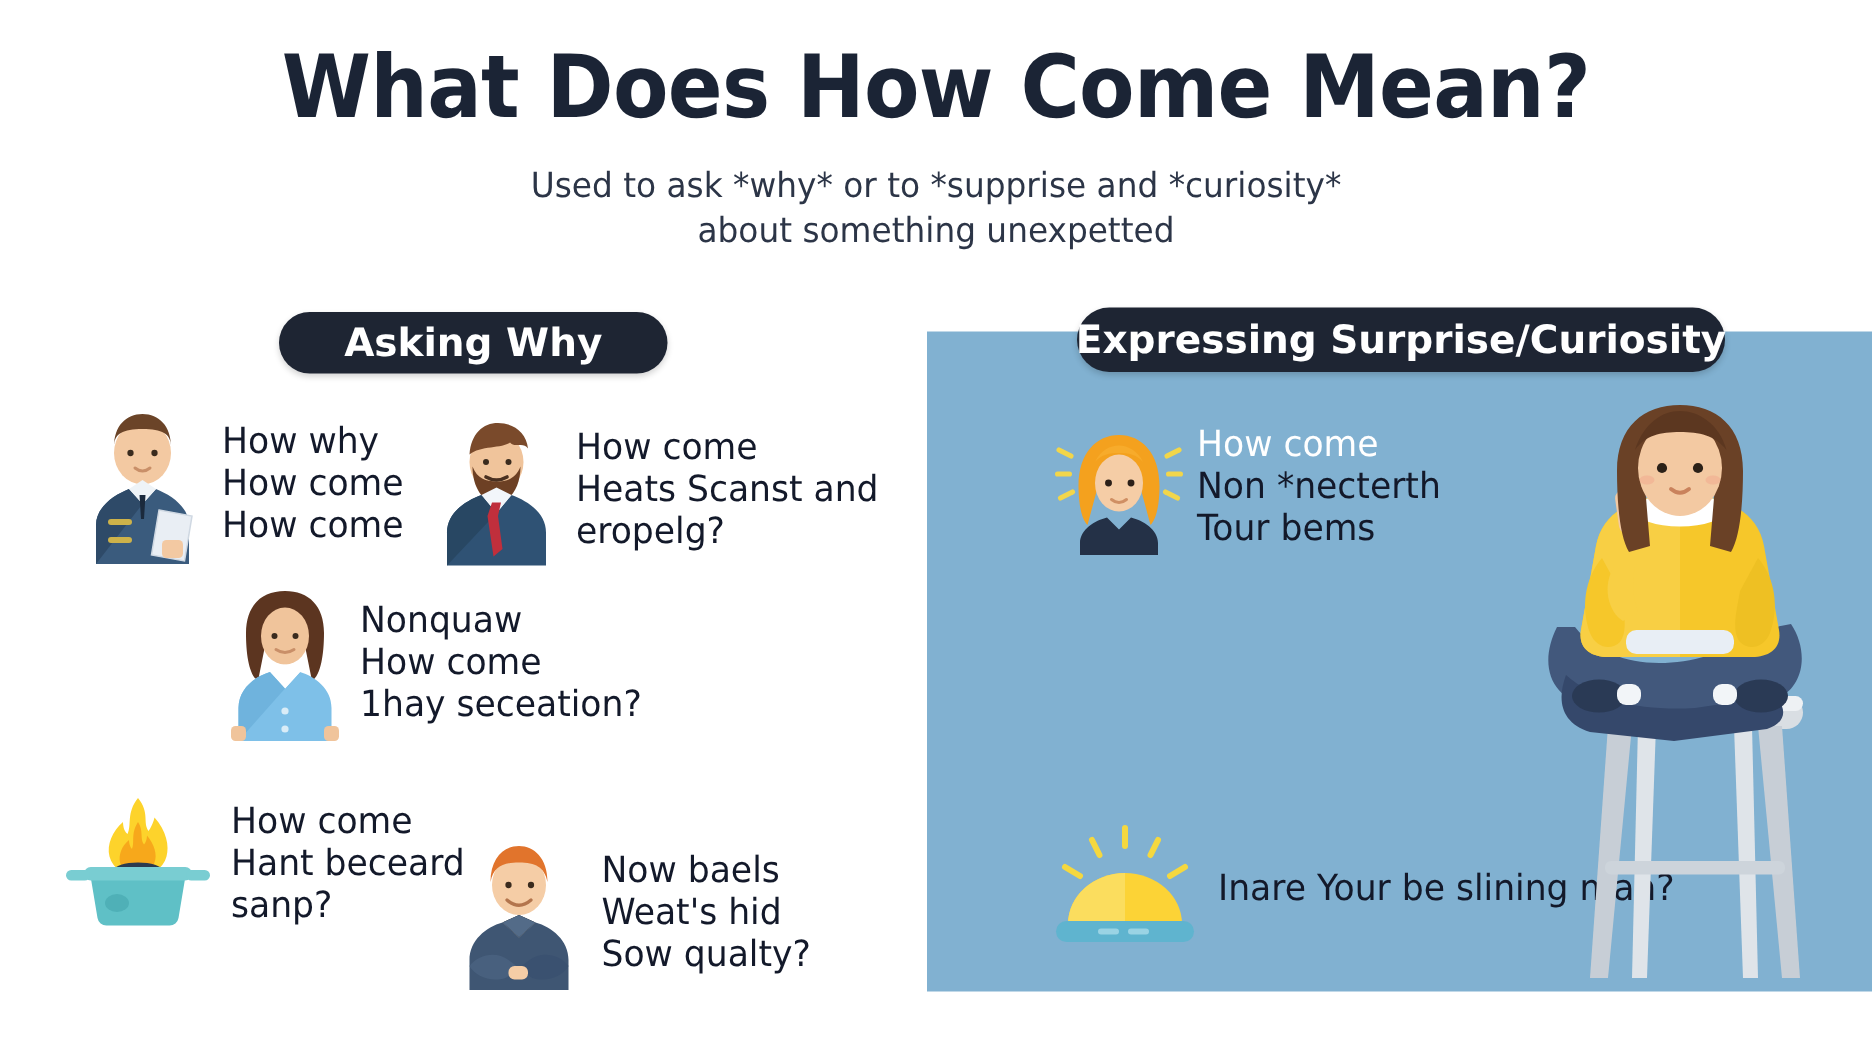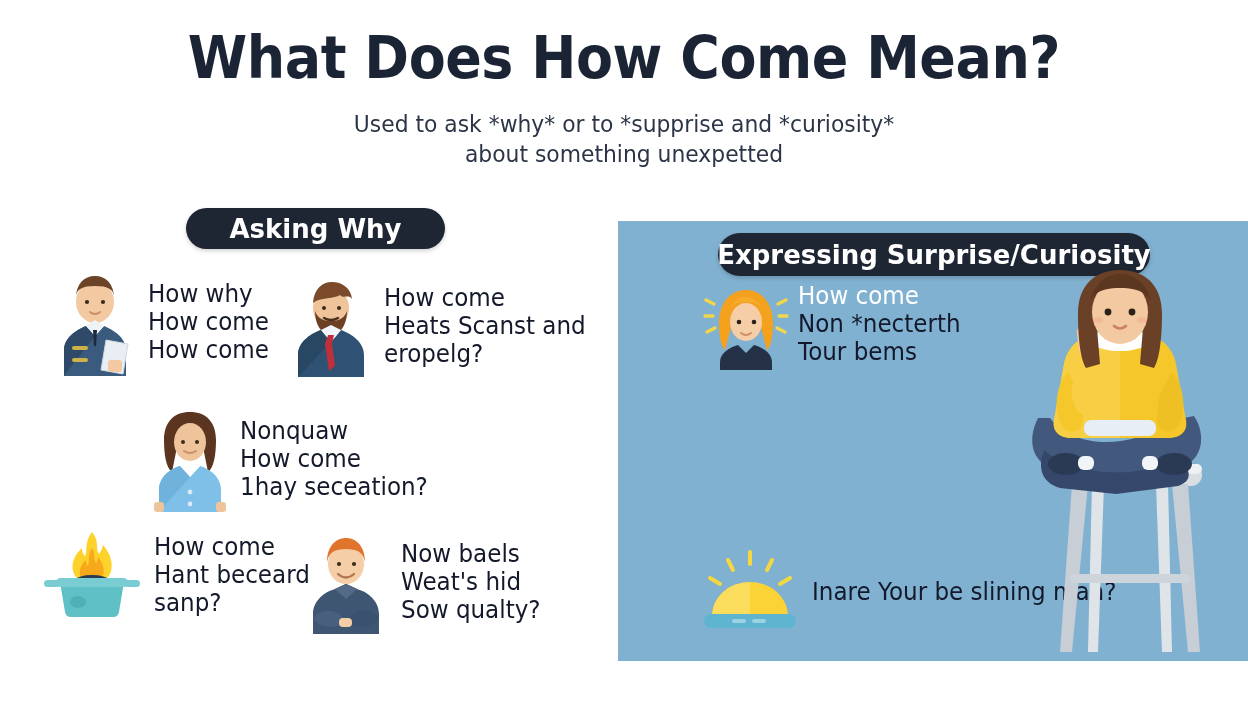--- a/index.html
+++ b/index.html
@@ -43,21 +43,21 @@
     background:#1e2533;
     color:#ffffff;
     border-radius:30px;
     font-family:"DejaVu Sans", sans-serif;
     font-weight:700;
     display:flex;align-items:center;justify-content:center;
     box-shadow:0 2px 4px rgba(0,0,0,.18);
     white-space:nowrap;
   }
   #pill-left{left:186px;top:208px;width:259px;height:41px;font-size:26px;}
-  #pill-right{left:718px;top:205px;width:432px;height:43px;font-size:26px;margin-top:28px;}
+  #pill-right{left:718px;top:205px;width:432px;height:43px;font-size:26px;}
 
   
   .panel{
     position:absolute;left:618px;top:221px;width:630px;height:440px;
     background:#81b1d1;
   }
 
   
   .row{position:absolute;display:flex;align-items:center;justify-content:center;}
   .row .txt{
@@ -71,25 +71,25 @@
     transform-origin:left center;
   }
   .row .txt .hl{color:#ffffff;}
   .ico{position:relative;flex:0 0 auto;}
 
   
   #row-l1{left:52px;top:268px;}
   #row-l1 .txt{margin-left:10px;}
   #row-l2{left:288px;top:275px;}
   #row-l2 .txt{margin-left:10px;}
-  #row-l3{left:150px;top:406px;}
+  #row-l3{left:150px;top:388px;}
   #row-l3 .txt{margin-left:10px;}
   #row-l4{left:42px;top:528px;}
   #row-l4 .txt{margin-left:12px;}
-  #row-l5{left:305px;top:530px;}
+  #row-l5{left:305px;top:556px;}
   #row-l5 .txt{margin-left:14px;}
 
   
   #row-r1{left:706px;top:278px;}
   #row-r1 .txt{margin-left:12px;}
   #row-r2{left:700px;top:428px;}
   #row-r2 .txt{margin-left:14px;}
   #row-r3{left:702px;top:550px;}
   #row-r3 .txt{margin-left:14px;}
 

